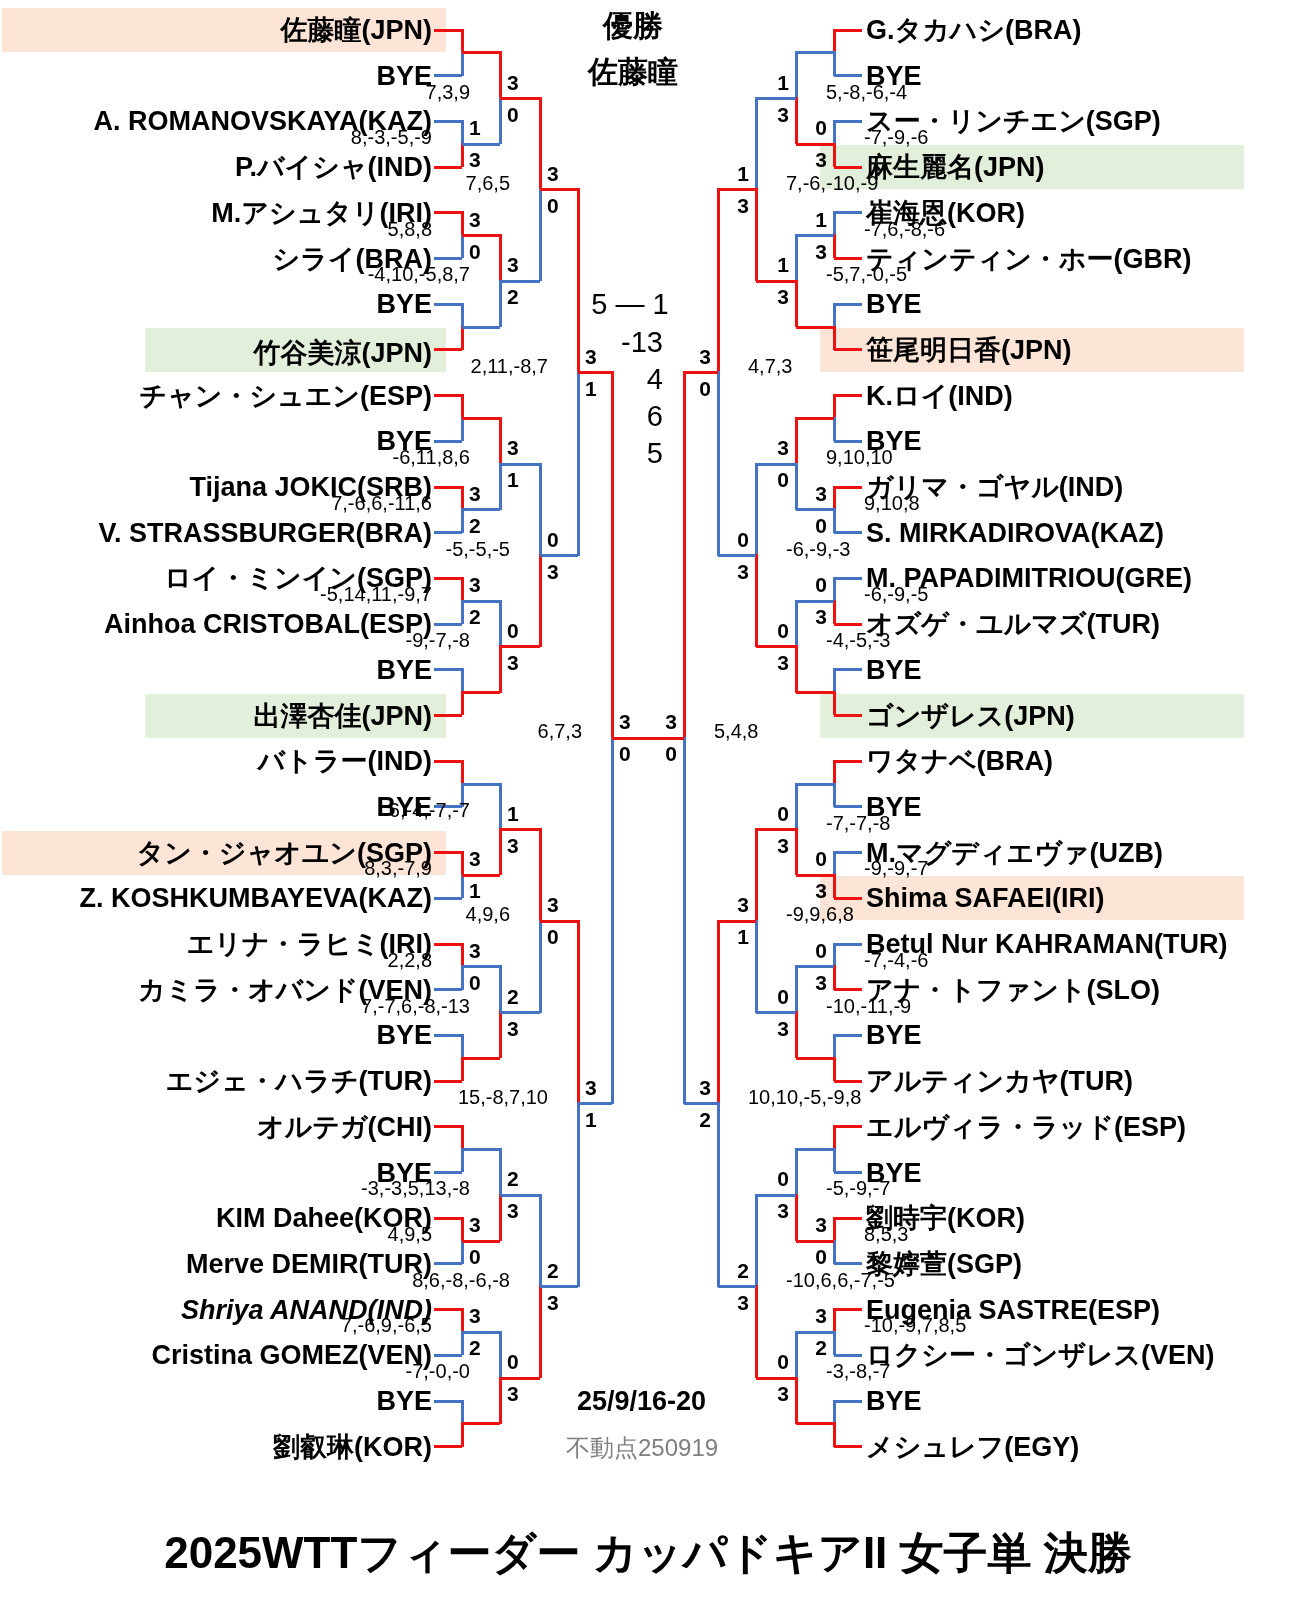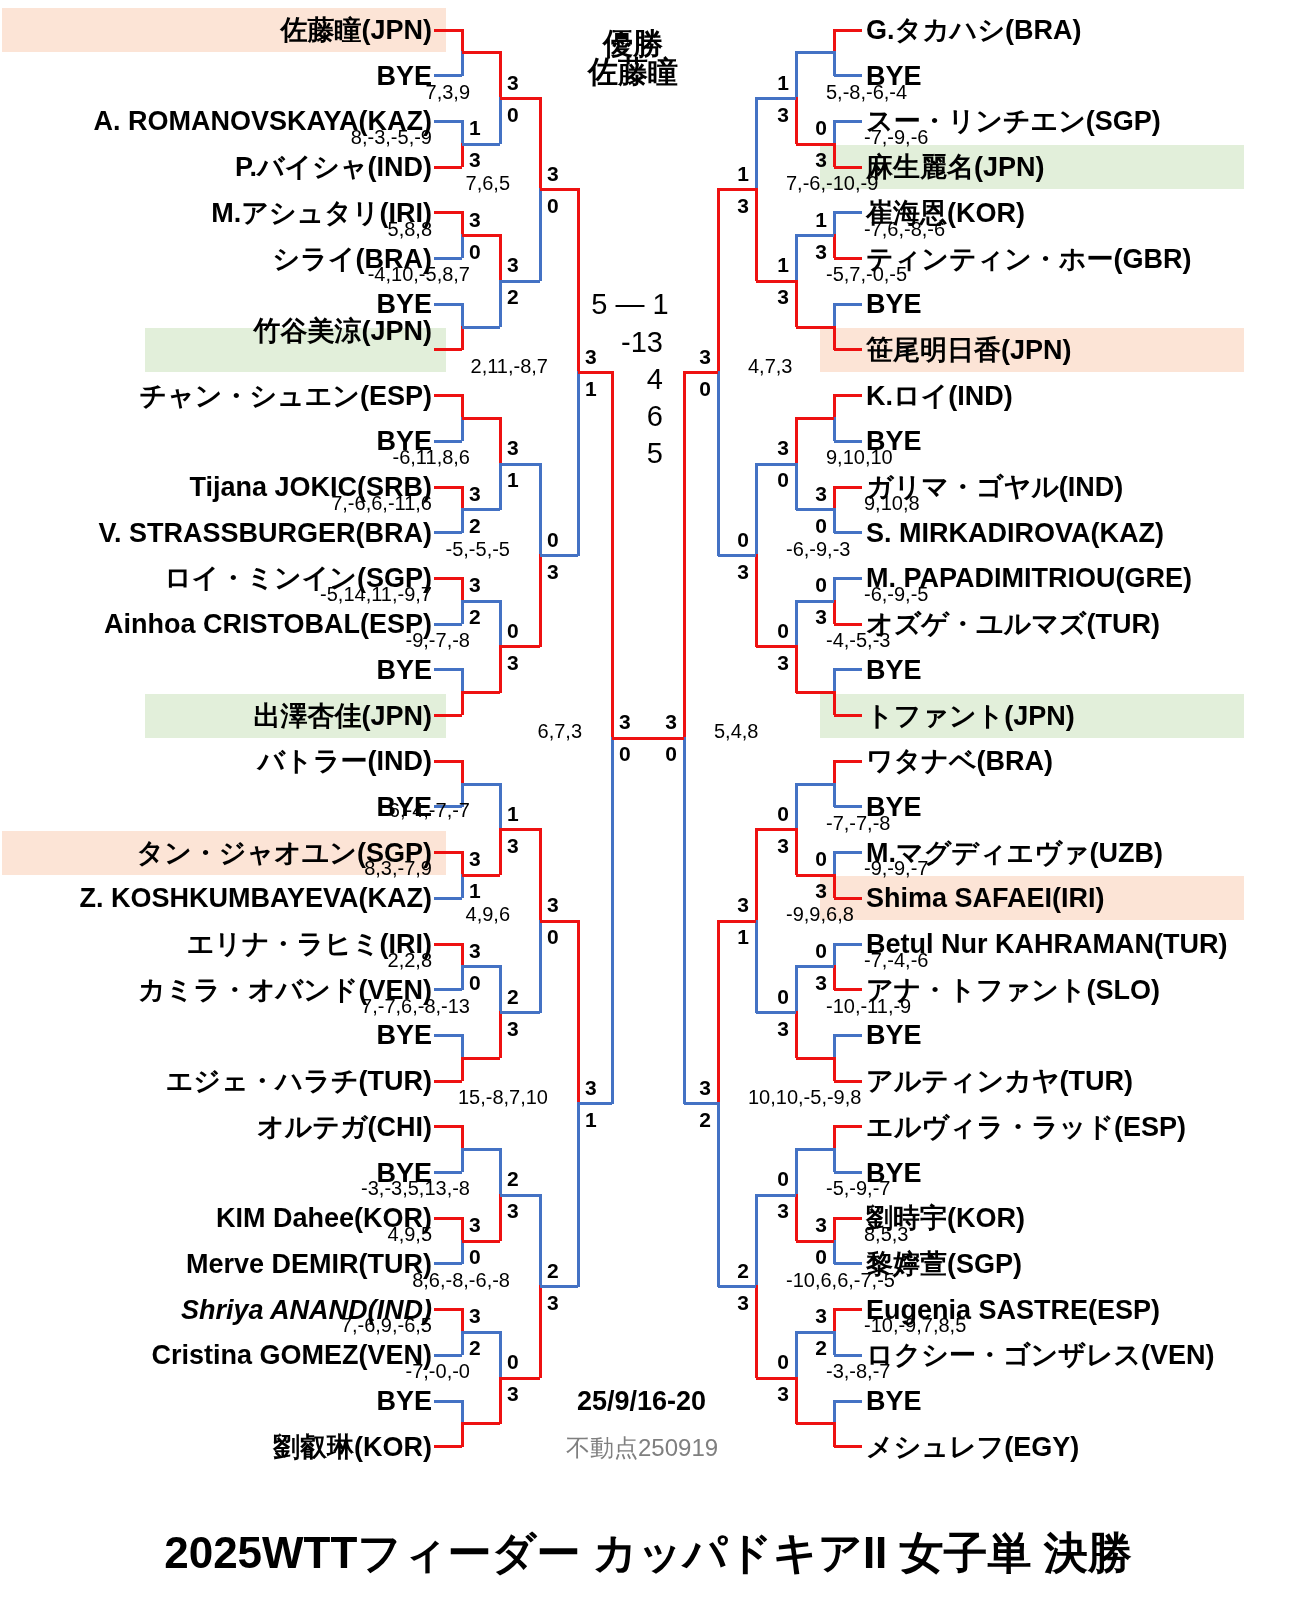--- a/index.html
+++ b/index.html
@@ -28,21 +28,21 @@
   #final-games{position:absolute;left:540px;width:123px;top:324px;text-align:right;
     font-size:29px;line-height:37px;color:#000;z-index:5;}
   #event-date{position:absolute;left:577px;top:1386px;font-size:27px;font-weight:bold;color:#000;z-index:5;}
   #watermark{position:absolute;left:566px;top:1432px;font-size:24px;color:#7f7f7f;z-index:5;}
   #page-title{position:absolute;left:0;top:1524px;width:1296px;text-align:center;
     font-size:44px;font-weight:bold;color:#000;z-index:5;letter-spacing:0px;}
 </style>
 </head>
 <body>
 
-<div id="champ-label" class="center-text" style="top:24px">優勝</div>
+<div id="champ-label" class="center-text" style="top:6px">優勝</div>
 <div id="champ-name" class="center-text" style="top:52px">佐藤瞳</div>
 <div id="final-score" class="center-text">5 — 1</div>
 <div id="final-games">
     <div>-13</div>
     <div>4</div>
     <div>6</div>
     <div>5</div>
   </div>
 <div id="event-date">25/9/16-20</div>
 <div id="watermark">不動点250919</div>
@@ -50,21 +50,21 @@
 <div id="bracket">
     <div class="hl" style="top: 8px; background: rgb(252, 228, 214); left: 2px; width: 444px;"></div>
     <div class="pname L" style="top: 30px;">佐藤瞳(JPN)</div>
     <div class="pname L" style="top: 75.7px;">BYE</div>
     <div class="pname L" style="top: 121.4px;">A. ROMANOVSKAYA(KAZ)</div>
     <div class="pname L" style="top: 167.1px;">P.バイシャ(IND)</div>
     <div class="pname L" style="top: 212.8px;">M.アシュタリ(IRI)</div>
     <div class="pname L" style="top: 258.5px;">シライ(BRA)</div>
     <div class="pname L" style="top: 304.2px;">BYE</div>
     <div class="hl" style="top: 327.9px; background: rgb(226, 239, 218); left: 145px; width: 301px;"></div>
-    <div class="pname L" style="top: 331px;">竹谷美涼(JPN)</div>
+    <div class="pname L" style="top: 353px;">竹谷美涼(JPN)</div>
     <div class="pname L" style="top: 395.6px;">チャン・シュエン(ESP)</div>
     <div class="pname L" style="top: 441.3px;">BYE</div>
     <div class="pname L" style="top: 487px;">Tijana JOKIC(SRB)</div>
     <div class="pname L" style="top: 532.7px;">V. STRASSBURGER(BRA)</div>
     <div class="pname L" style="top: 578.4px;">ロイ・ミンイン(SGP)</div>
     <div class="pname L" style="top: 624.1px;">Ainhoa CRISTOBAL(ESP)</div>
     <div class="pname L" style="top: 669.8px;">BYE</div>
     <div class="hl" style="top: 693.5px; background: rgb(226, 239, 218); left: 145px; width: 301px;"></div>
     <div class="pname L" style="top: 715.5px;">出澤杏佳(JPN)</div>
     <div class="pname L" style="top: 761.2px;">バトラー(IND)</div>
@@ -288,21 +288,21 @@
     <div class="hl" style="top: 327.9px; background: rgb(252, 228, 214); left: 820px; width: 424px;"></div>
     <div class="pname R" style="top: 349.9px;">笹尾明日香(JPN)</div>
     <div class="pname R" style="top: 395.6px;">K.ロイ(IND)</div>
     <div class="pname R" style="top: 441.3px;">BYE</div>
     <div class="pname R" style="top: 487px;">ガリマ・ゴヤル(IND)</div>
     <div class="pname R" style="top: 532.7px;">S. MIRKADIROVA(KAZ)</div>
     <div class="pname R" style="top: 578.4px;">M. PAPADIMITRIOU(GRE)</div>
     <div class="pname R" style="top: 624.1px;">オズゲ・ユルマズ(TUR)</div>
     <div class="pname R" style="top: 669.8px;">BYE</div>
     <div class="hl" style="top: 693.5px; background: rgb(226, 239, 218); left: 820px; width: 424px;"></div>
-    <div class="pname R" style="top: 715.5px;">トファント(JPN)</div>
+    <div class="pname R" style="top: 715.5px;">ゴンザレス(JPN)</div>
     <div class="pname R" style="top: 761.2px;">ワタナベ(BRA)</div>
     <div class="pname R" style="top: 806.9px;">BYE</div>
     <div class="pname R" style="top: 852.6px;">M.マグディエヴァ(UZB)</div>
     <div class="hl" style="top: 876.3px; background: rgb(252, 228, 214); left: 820px; width: 424px;"></div>
     <div class="pname R" style="top: 898.3px;">Shima SAFAEI(IRI)</div>
     <div class="pname R" style="top: 944px;">Betul Nur KAHRAMAN(TUR)</div>
     <div class="pname R" style="top: 989.7px;">アナ・トファント(SLO)</div>
     <div class="pname R" style="top: 1035.4px;">BYE</div>
     <div class="pname R" style="top: 1081.1px;">アルティンカヤ(TUR)</div>
     <div class="pname R" style="top: 1126.8px;">エルヴィラ・ラッド(ESP)</div>

